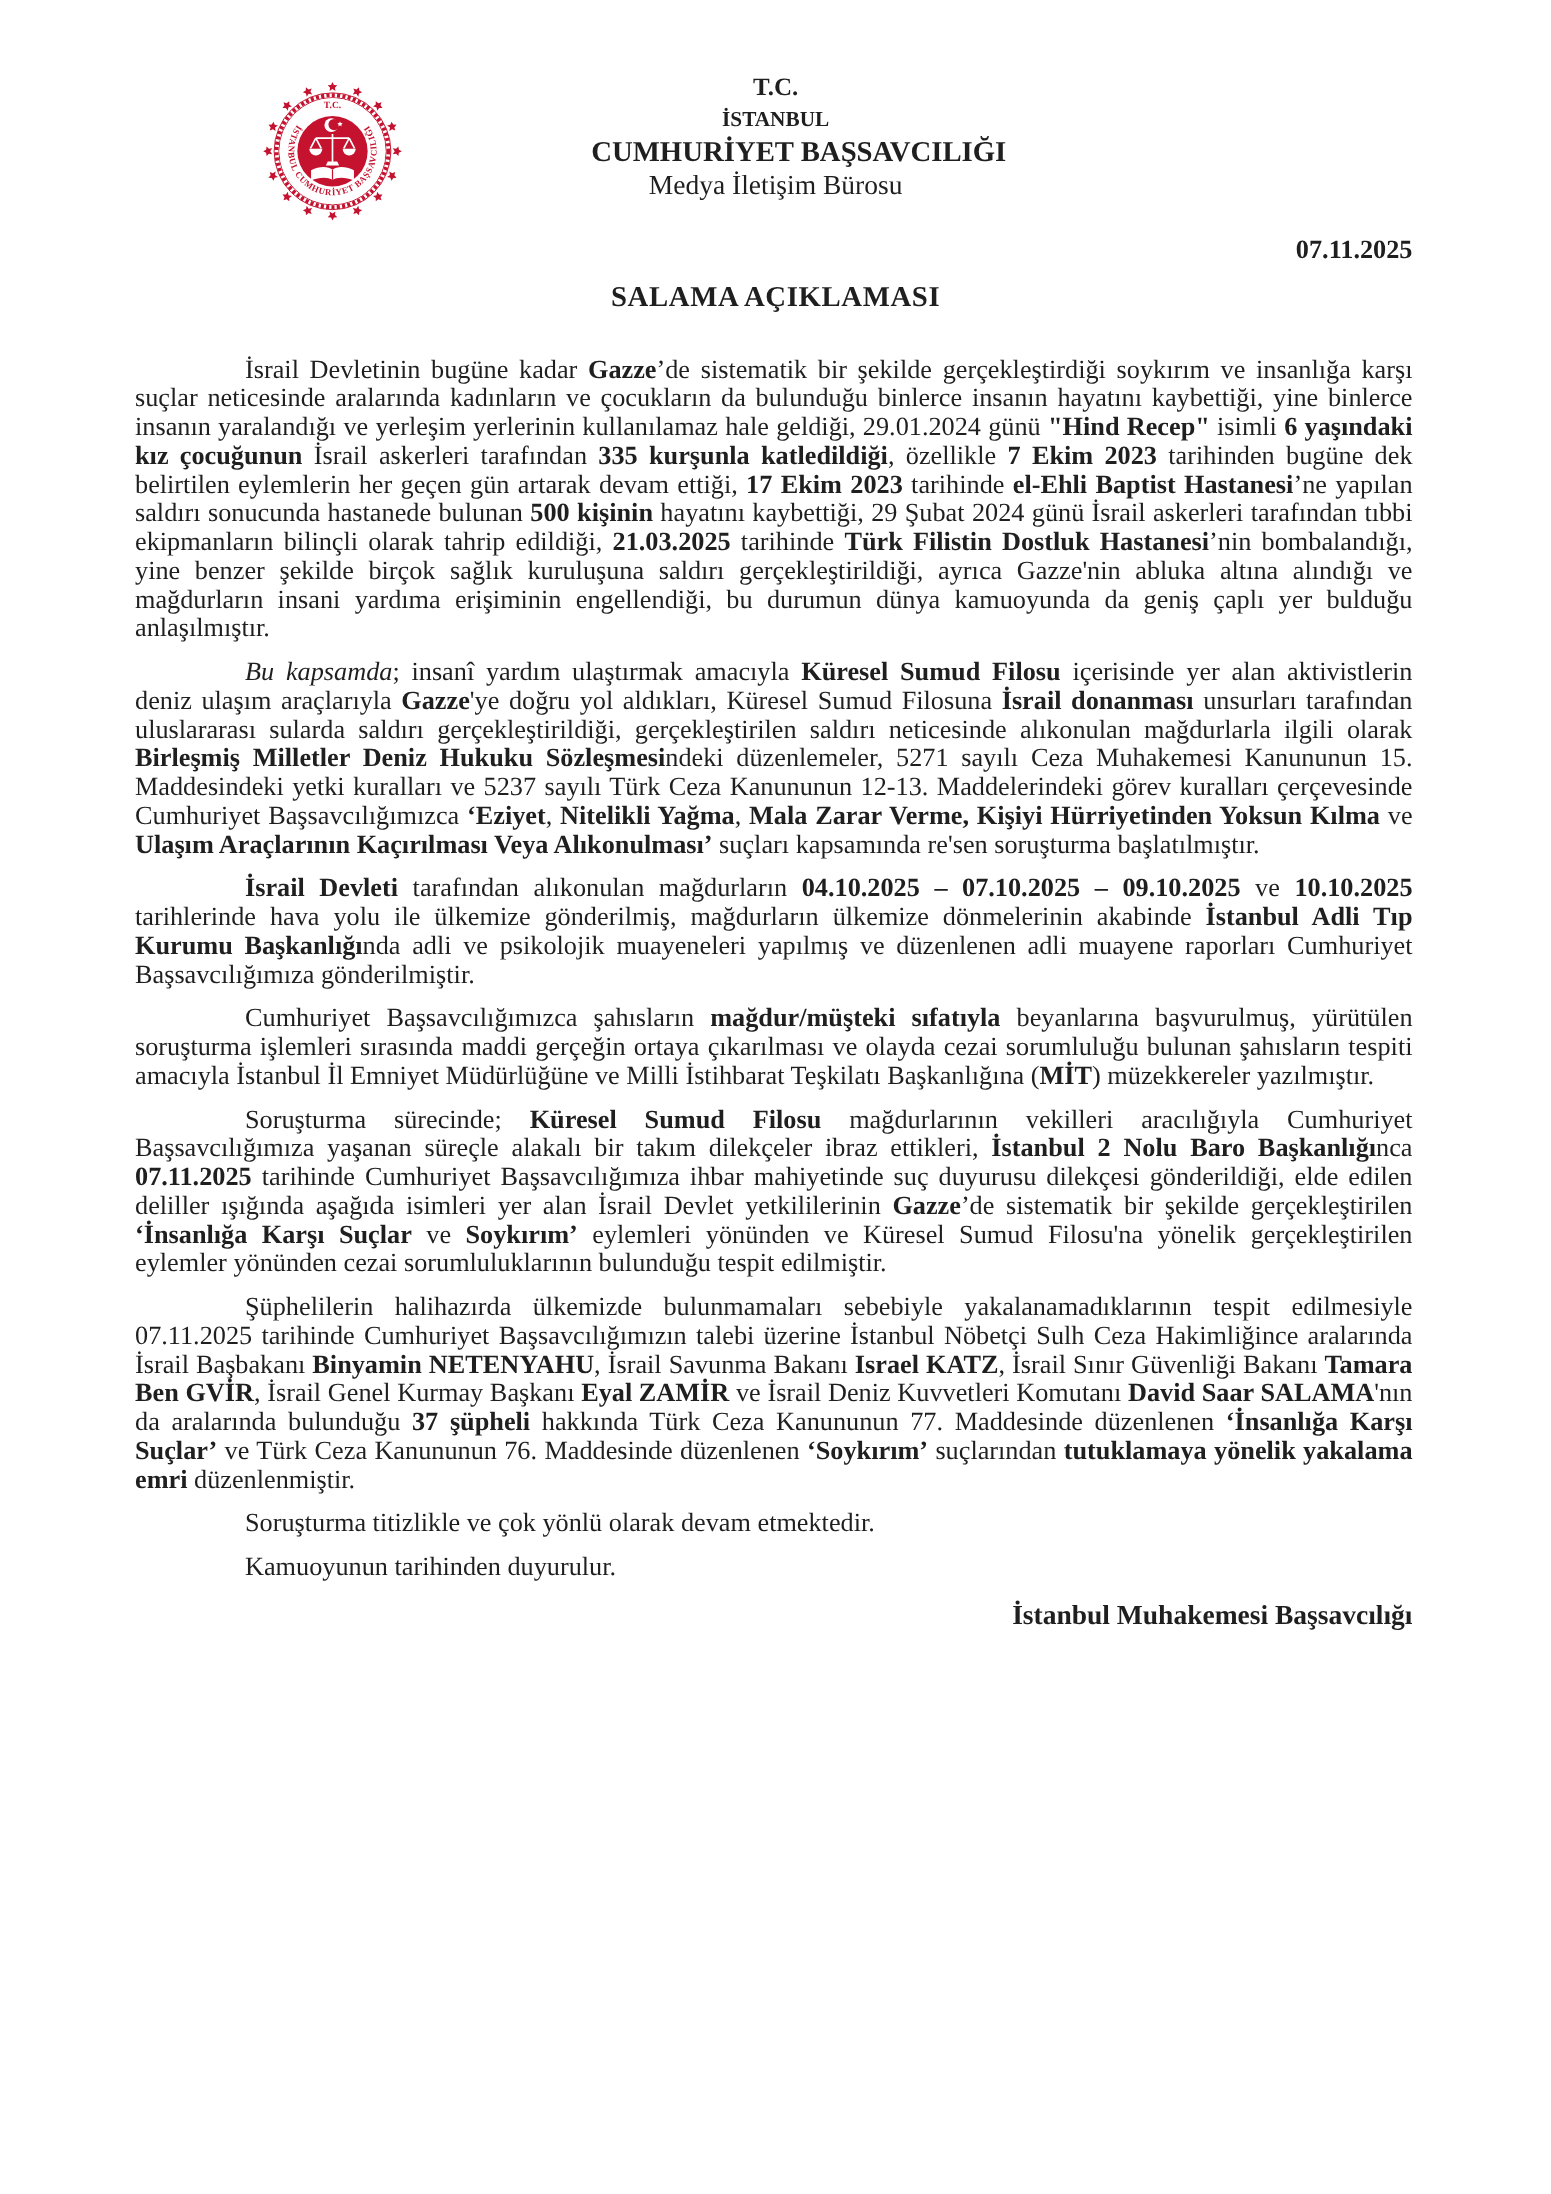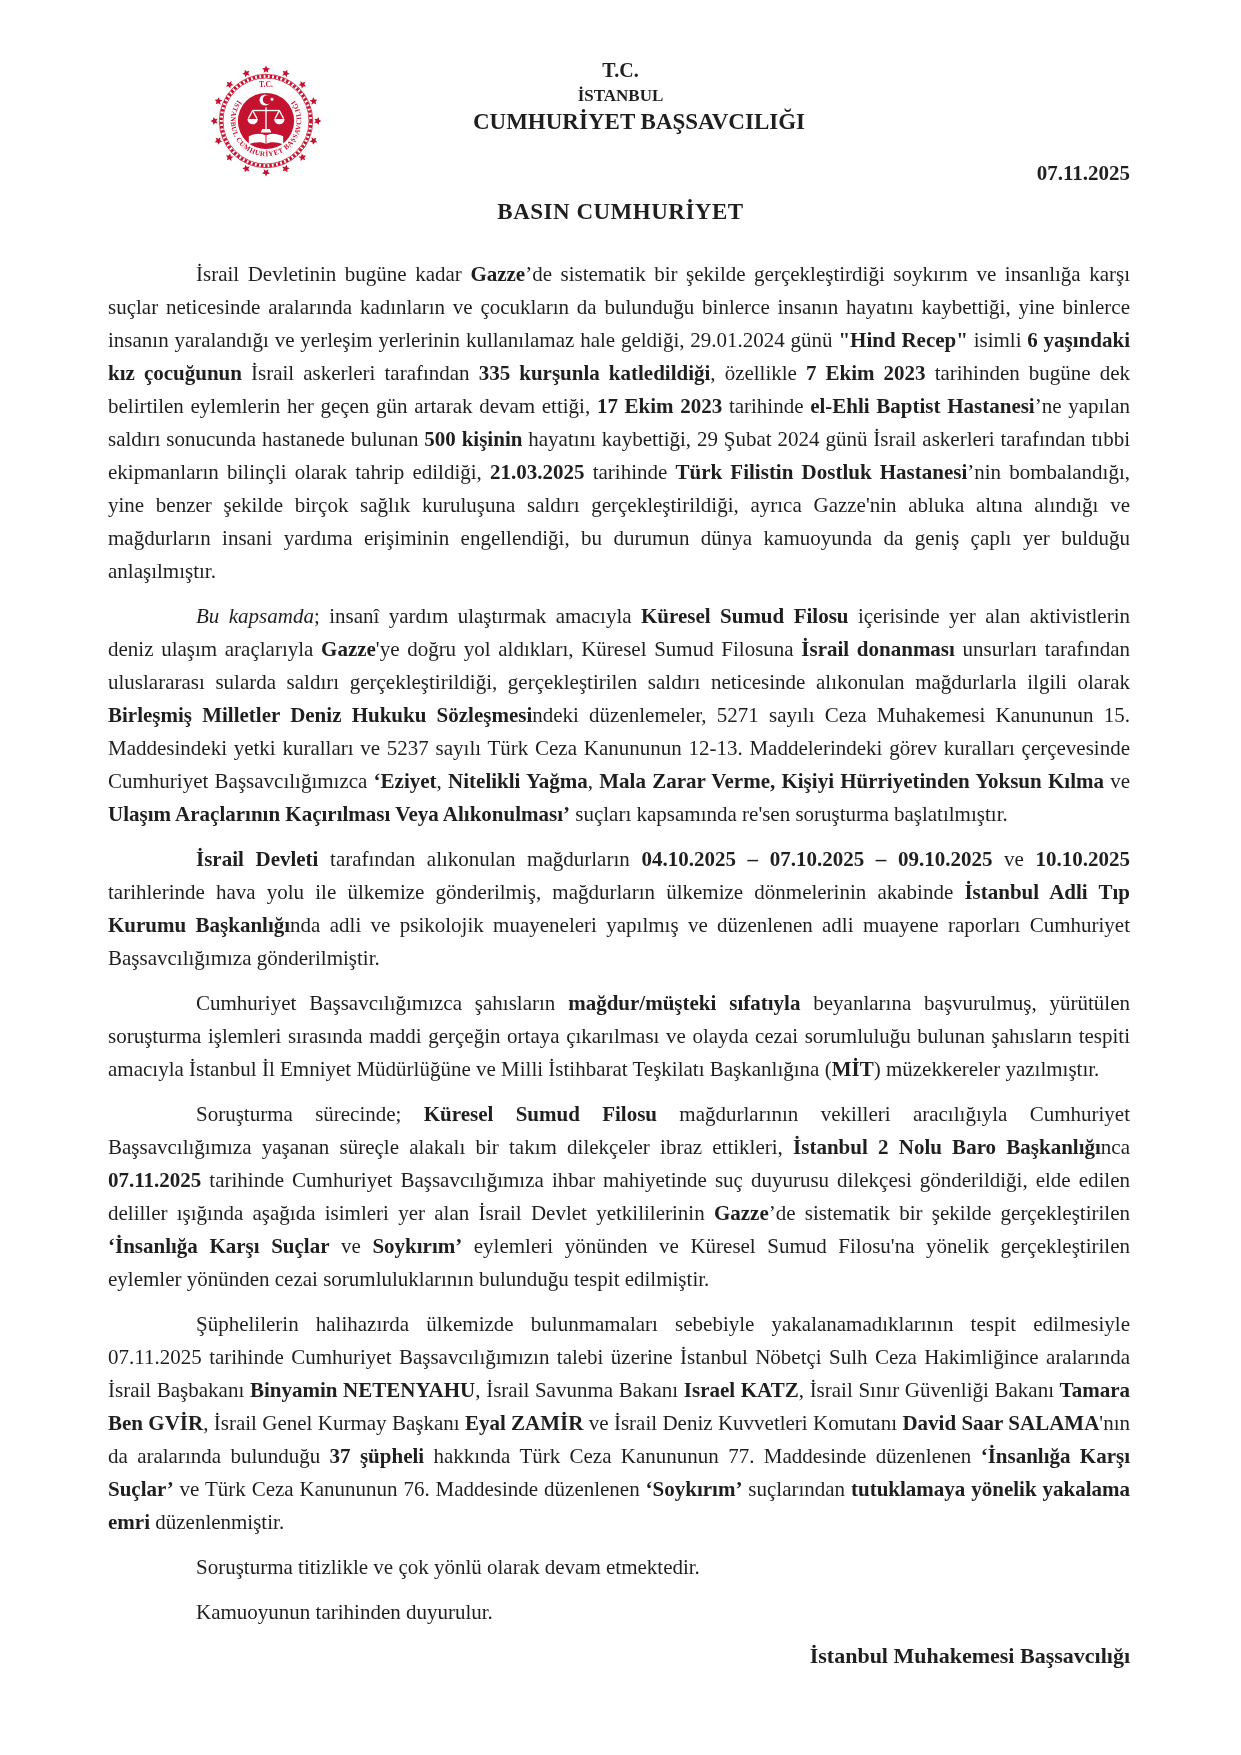--- a/index.html
+++ b/index.html
@@ -19,21 +19,21 @@
   .lh2{font-size:17px;font-weight:bold;}
   .lh3{font-size:23px;font-weight:bold;margin-left:37px;}
   .lh4{font-size:22px;font-weight:normal;}
   
   .date-row{margin-top:25px;padding-right:111px;text-align:right;
     font-size:21px;font-weight:bold;line-height:26px;}
   
   .title-row{margin-top:13px;text-align:center;font-size:23px;font-weight:bold;
     letter-spacing:0.5px;line-height:26px;}
   
-  .doc-body{margin:33px 111px 0 108px;font-size:21px;line-height:33px;
+  .doc-body{margin:33px 111px 0 108px;font-size:21px;line-height:23px;
     text-align:justify;}
   .doc-body p.para{margin:0 0 12px 0;text-indent:88px;}
   .b{font-weight:bold;}
   .i{font-style:italic;margin-top:15px;}
   
   .sign-row{margin:0 111px 0 108px;text-align:right;font-size:22px;
     font-weight:bold;line-height:29.4px;}
 </style>
 </head>
 <body>
@@ -132,25 +132,26 @@
     <g>
       <path d="M46,80 C53,76.5 60,76.5 64,79.5 C68,76.5 75,76.5 82,80 L82,88.5 C75,85.5 68,85.5 64,88 C60,85.5 53,85.5 46,88.5 Z" fill="#ffffff"></path>
       <line x1="64" y1="79.5" x2="64" y2="88" stroke="#c4122f" stroke-width="1"></line>
     </g>
   </svg>
 
   <div class="letterhead">
     <div class="lh1">T.C.</div>
     <div class="lh2">İSTANBUL</div>
     <div class="lh3">CUMHURİYET BAŞSAVCILIĞI</div>
+    <div class="lh4">Medya İletişim Bürosu</div>
   </div>
 
   <div class="date-row">07.11.2025</div>
 
-  <div class="title-row">BASIN CUMHURİYET</div>
+  <div class="title-row">SALAMA AÇIKLAMASI</div>
 
   <div class="doc-body">
       <p class="para"><span>İsrail Devletinin bugüne kadar </span><span class="b">Gazze</span><span>’de sistematik bir şekilde gerçekleştirdiği soykırım ve insanlığa karşı suçlar neticesinde aralarında kadınların ve çocukların da bulunduğu binlerce insanın hayatını kaybettiği, yine binlerce insanın yaralandığı ve yerleşim yerlerinin kullanılamaz hale geldiği, 29.01.2024 günü </span><span class="b">"Hind Recep"</span><span> isimli </span><span class="b">6 yaşındaki kız çocuğunun</span><span> İsrail askerleri tarafından </span><span class="b">335 kurşunla katledildiği</span><span>, özellikle </span><span class="b">7 Ekim 2023</span><span> tarihinden bugüne dek belirtilen eylemlerin her geçen gün artarak devam ettiği, </span><span class="b">17 Ekim 2023</span><span> tarihinde </span><span class="b">el-Ehli Baptist Hastanesi</span><span>’ne yapılan saldırı sonucunda hastanede bulunan </span><span class="b">500 kişinin</span><span> hayatını kaybettiği, 29 Şubat 2024 günü İsrail askerleri tarafından tıbbi ekipmanların bilinçli olarak tahrip edildiği, </span><span class="b">21.03.2025</span><span> tarihinde </span><span class="b">Türk Filistin Dostluk Hastanesi</span><span>’nin bombalandığı, yine benzer şekilde birçok sağlık kuruluşuna saldırı gerçekleştirildiği, ayrıca Gazze'nin abluka altına alındığı ve mağdurların insani yardıma erişiminin engellendiği, bu durumun dünya kamuoyunda da geniş çaplı yer bulduğu anlaşılmıştır.</span></p>
       <p class="para"><span class="i">Bu kapsamda</span><span>; insanî yardım ulaştırmak amacıyla </span><span class="b">Küresel Sumud Filosu</span><span> içerisinde yer alan aktivistlerin deniz ulaşım araçlarıyla </span><span class="b">Gazze</span><span>'ye doğru yol aldıkları, Küresel Sumud Filosuna </span><span class="b">İsrail donanması</span><span> unsurları tarafından uluslararası sularda saldırı gerçekleştirildiği, gerçekleştirilen saldırı neticesinde alıkonulan mağdurlarla ilgili olarak </span><span class="b">Birleşmiş Milletler Deniz Hukuku Sözleşmesi</span><span>ndeki düzenlemeler, 5271 sayılı Ceza Muhakemesi Kanununun 15. Maddesindeki yetki kuralları ve 5237 sayılı Türk Ceza Kanununun 12-13. Maddelerindeki görev kuralları çerçevesinde Cumhuriyet Başsavcılığımızca </span><span class="b">‘Eziyet</span><span>, </span><span class="b">Nitelikli Yağma</span><span>, </span><span class="b">Mala Zarar Verme, Kişiyi Hürriyetinden Yoksun Kılma</span><span> ve </span><span class="b">Ulaşım Araçlarının Kaçırılması Veya Alıkonulması’</span><span> suçları kapsamında re'sen soruşturma başlatılmıştır.</span></p>
       <p class="para"><span class="b">İsrail Devleti</span><span> tarafından alıkonulan mağdurların </span><span class="b">04.10.2025 – 07.10.2025 – 09.10.2025</span><span> ve </span><span class="b">10.10.2025</span><span> tarihlerinde hava yolu ile ülkemize gönderilmiş, mağdurların ülkemize dönmelerinin akabinde </span><span class="b">İstanbul Adli Tıp Kurumu Başkanlığı</span><span>nda adli ve psikolojik muayeneleri yapılmış ve düzenlenen adli muayene raporları Cumhuriyet Başsavcılığımıza gönderilmiştir.</span></p>
       <p class="para"><span>Cumhuriyet Başsavcılığımızca şahısların </span><span class="b">mağdur/müşteki sıfatıyla</span><span> beyanlarına başvurulmuş, yürütülen soruşturma işlemleri sırasında maddi gerçeğin ortaya çıkarılması ve olayda cezai sorumluluğu bulunan şahısların tespiti amacıyla İstanbul İl Emniyet Müdürlüğüne ve Milli İstihbarat Teşkilatı Başkanlığına (</span><span class="b">MİT</span><span>) müzekkereler yazılmıştır.</span></p>
       <p class="para"><span>Soruşturma sürecinde; </span><span class="b">Küresel Sumud Filosu</span><span> mağdurlarının vekilleri aracılığıyla Cumhuriyet Başsavcılığımıza yaşanan süreçle alakalı bir takım dilekçeler ibraz ettikleri, </span><span class="b">İstanbul 2 Nolu Baro Başkanlığı</span><span>nca </span><span class="b">07.11.2025</span><span> tarihinde Cumhuriyet Başsavcılığımıza ihbar mahiyetinde suç duyurusu dilekçesi gönderildiği, elde edilen deliller ışığında aşağıda isimleri yer alan İsrail Devlet yetkililerinin </span><span class="b">Gazze</span><span>’de sistematik bir şekilde gerçekleştirilen </span><span class="b">‘İnsanlığa Karşı Suçlar</span><span> ve </span><span class="b">Soykırım’</span><span> eylemleri yönünden ve Küresel Sumud Filosu'na yönelik gerçekleştirilen eylemler yönünden cezai sorumluluklarının bulunduğu tespit edilmiştir.</span></p>
       <p class="para"><span>Şüphelilerin halihazırda ülkemizde bulunmamaları sebebiyle yakalanamadıklarının tespit edilmesiyle 07.11.2025 tarihinde Cumhuriyet Başsavcılığımızın talebi üzerine İstanbul Nöbetçi Sulh Ceza Hakimliğince aralarında İsrail Başbakanı </span><span class="b">Binyamin NETENYAHU</span><span>, İsrail Savunma Bakanı </span><span class="b">Israel KATZ</span><span>, İsrail Sınır Güvenliği Bakanı </span><span class="b">Tamara Ben GVİR</span><span>, İsrail Genel Kurmay Başkanı </span><span class="b">Eyal ZAMİR</span><span> ve İsrail Deniz Kuvvetleri Komutanı </span><span class="b">David Saar SALAMA</span><span>'nın da aralarında bulunduğu </span><span class="b">37 şüpheli</span><span> hakkında Türk Ceza Kanununun 77. Maddesinde düzenlenen </span><span class="b">‘İnsanlığa Karşı Suçlar’</span><span> ve Türk Ceza Kanununun 76. Maddesinde düzenlenen </span><span class="b">‘Soykırım’</span><span> suçlarından </span><span class="b">tutuklamaya yönelik yakalama emri</span><span> düzenlenmiştir.</span></p>
       <p class="para"><span>Soruşturma titizlikle ve çok yönlü olarak devam etmektedir.</span></p>
       <p class="para"><span>Kamuoyunun tarihinden duyurulur.</span></p>

